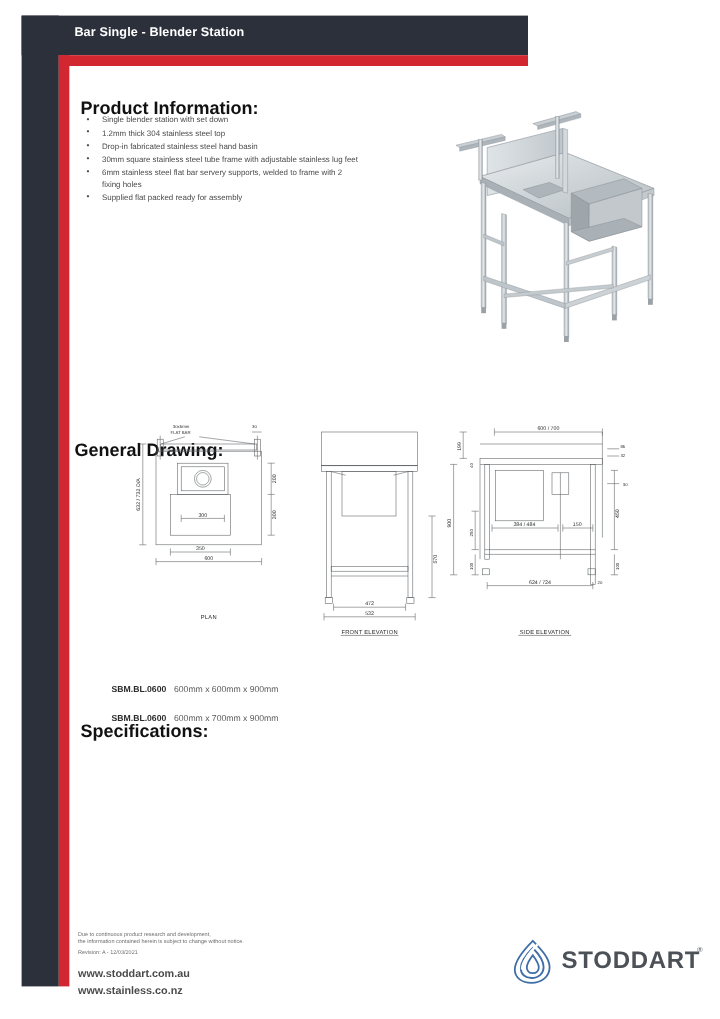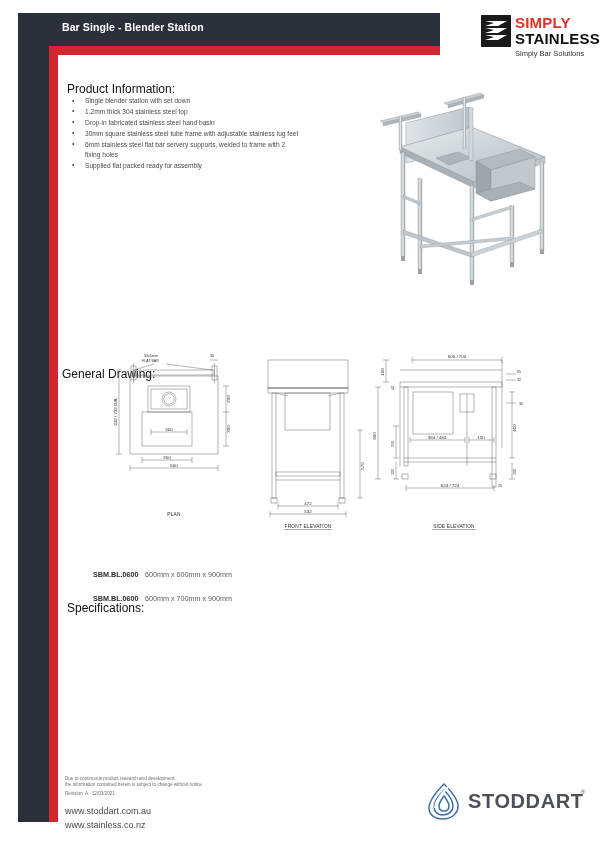--- a/index.html
+++ b/index.html
@@ -108,22 +108,22 @@
   #ss-logo .t-tag {
     position: absolute;
     left: 34px; top: 34px;
     font-size: 7.5px;
     color: #333333;
   }
 
   
   .section-h {
     position: absolute;
-    font-size: 12px;
-    font-weight: normal;
+    font-size: 15px;
+    font-weight: bold;
     color: #111111;
   }
   #h-product { left: 67px; top: 82px; }
   #h-drawing { left: 62px; top: 367px; }
   #h-specs   { left: 67px; top: 557px; margin-top: 44px; }
 
   
   #product-list {
     position: absolute;
     left: 67px;
@@ -193,20 +193,21 @@
     font-size: 4.6px;
     line-height: 6.4px;
     color: #6f6f6f;
     margin-top: 2.5px;
   }
   .weburl {
     position: absolute;
     left: 65px;
     font-size: 9px;
     color: #4a4a4a;
+    font-weight: bold;
   }
   #url-au { top: 806px; }
   #url-nz { top: 820px; }
 
   
   #stoddart-logo {
     position: absolute;
     left: 424px;
     top: 781px;
     width: 166px;
@@ -272,33 +273,20 @@
 <div id="page">
 
   <div class="navy-left"></div>
   <div class="navy-top"></div>
   <div class="red-left"></div>
   <div class="red-top"></div>
   <div class="white-body"></div>
 
   <div class="doc-title">Bar Single - Blender Station</div>
 
-  <div id="ss-logo">
-    <div class="mark">
-      <svg width="30" height="32" viewBox="0 0 30 32">
-        <rect x="0" y="0" width="30" height="32" fill="#1a1a1a"></rect>
-        <polygon points="4,6 26,6 17,11 26,11 4,11 13,8" fill="#ffffff"></polygon>
-        <polygon points="4,13 26,13 17,18 26,18 4,18 13,15" fill="#ffffff"></polygon>
-        <polygon points="4,20 26,20 17,25 26,25 4,25 13,22" fill="#ffffff"></polygon>
-      </svg>
-    </div>
-    <div class="t-simply">SIMPLY</div>
-    <div class="t-stainless">STAINLESS</div>
-    <div class="t-tag">Simply Bar Solutions</div>
-  </div>
 
   <div class="section-h" id="h-product">Product Information:</div>
   <ul id="product-list">
     <li>Single blender station with set down</li>
     <li>1.2mm thick 304 stainless steel top</li>
     <li>Drop-in fabricated stainless steel hand basin</li>
     <li>30mm square stainless steel tube frame with adjustable stainless lug feet</li>
     <li>6mm stainless steel flat bar servery supports, welded to frame with 2 fixing holes</li>
     <li>Supplied flat packed ready for assembly</li>
   </ul>

